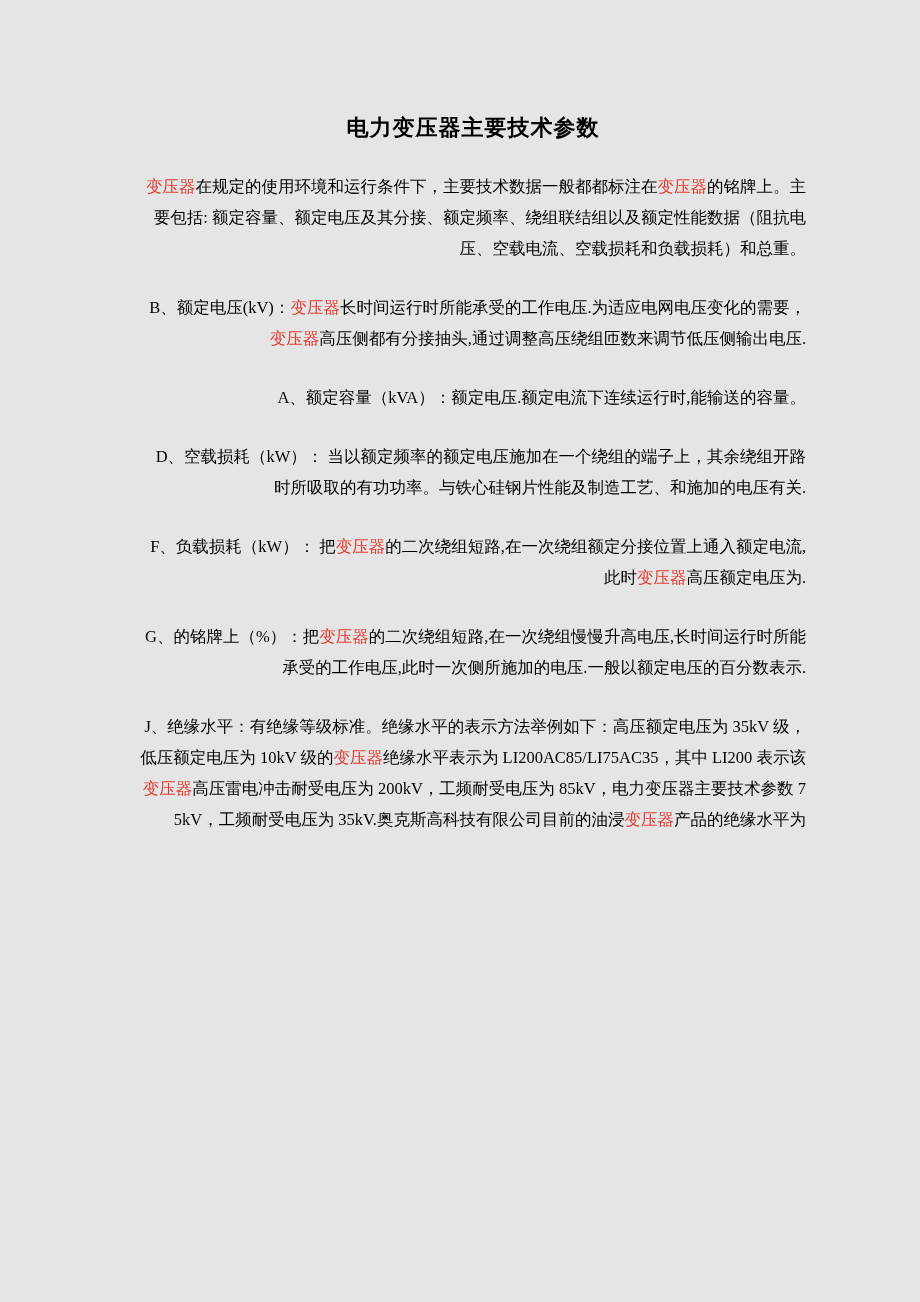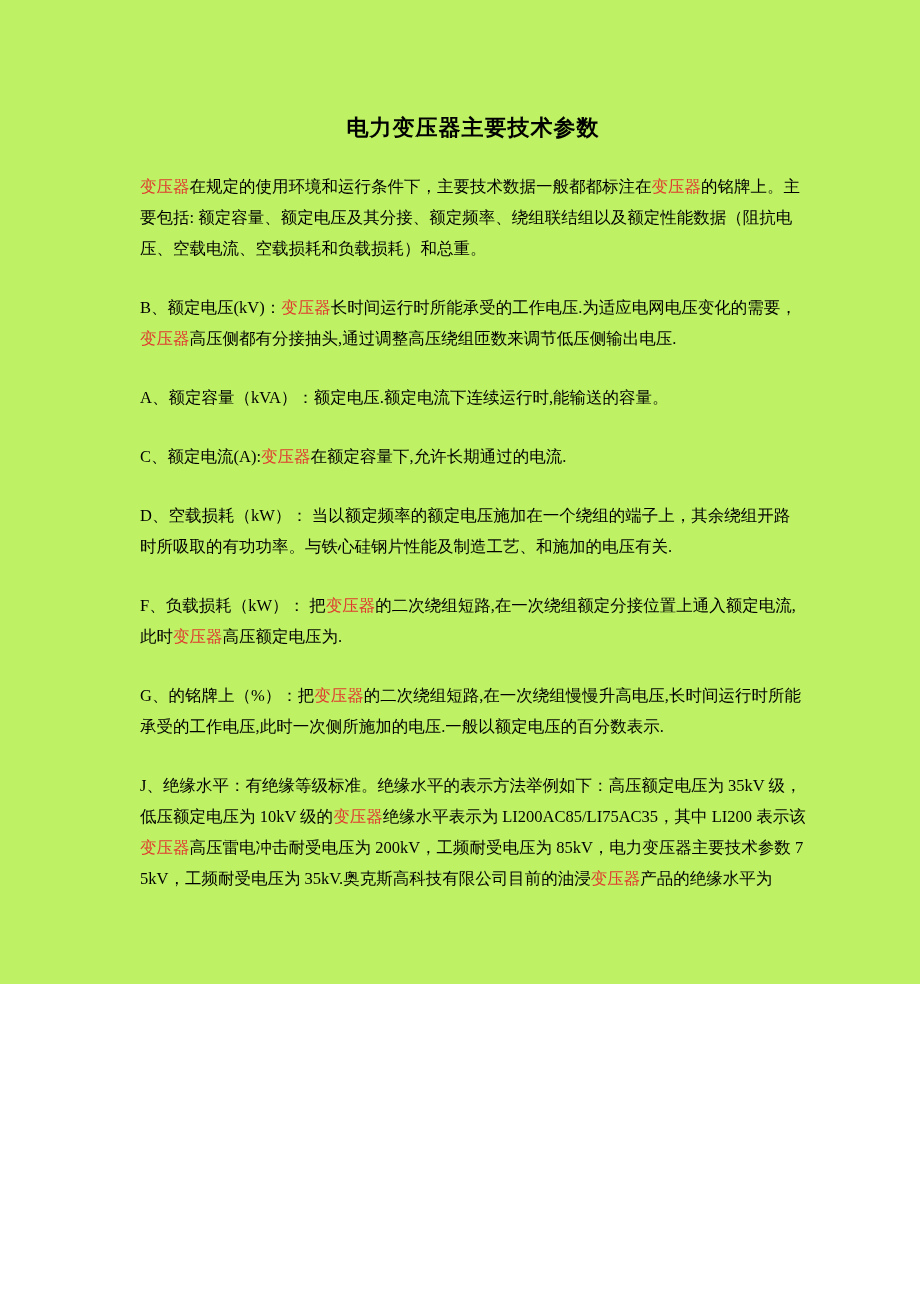--- a/index.html
+++ b/index.html
@@ -3,55 +3,54 @@
 <meta charset="utf-8">
 <style>
   html, body {
     margin: 0;
     padding: 0;
     background: #ffffff;
   }
   .page {
     position: relative;
     width: 920px;
-    height: 984px;
+    height: 1302px;
     box-sizing: border-box;
-    background: #bef264;
+    background: #e5e5e5;
     padding: 112px 114px 0 140px;
     overflow: hidden;
     font-family: "Liberation Serif", "DejaVu Serif", serif;
     color: #000000;
   }
   .doc-title {
     margin: 0 0 28px 0;
     text-align: center;
     font-size: 22px;
     font-weight: bold;
     line-height: 31px;
     letter-spacing: 1px;
   }
   .para {
     margin: 0 0 28px 0;
     font-size: 16.5px;
     line-height: 31px;
-    text-align: left;
+    text-align: right;
     word-break: break-all;
   }
   .hl {
     color: var(--hl, #e60000);
   }
 </style>
 </head>
 <body>
 
 <div class="page">
   <h1 class="doc-title">电力变压器主要技术参数</h1>
   <div id="doc-body">
       <p class="para"><span class="hl">变压器</span><span class="">在规定的使用环境和运行条件下，主要技术数据一般都都标注在</span><span class="hl">变压器</span><span class="">的铭牌上。主要包括: 额定容量、额定电压及其分接、额定频率、绕组联结组以及额定性能数据（阻抗电压、空载电流、空载损耗和负载损耗）和总重。</span></p>
       <p class="para"><span class="">B、额定电压(kV)：</span><span class="hl">变压器</span><span class="">长时间运行时所能承受的工作电压.为适应电网电压变化的需要，</span><span class="hl">变压器</span><span class="">高压侧都有分接抽头,通过调整高压绕组匝数来调节低压侧输出电压.</span></p>
       <p class="para"><span class="">A、额定容量（kVA）：额定电压.额定电流下连续运行时,能输送的容量。</span></p>
-      <p class="para"><span class="">C、额定电流(A):</span><span class="hl">变压器</span><span class="">在额定容量下,允许长期通过的电流.</span></p>
       <p class="para"><span class="">D、空载损耗（kW）： 当以额定频率的额定电压施加在一个绕组的端子上，其余绕组开路时所吸取的有功功率。与铁心硅钢片性能及制造工艺、和施加的电压有关.</span></p>
       <p class="para"><span class="">F、负载损耗（kW）： 把</span><span class="hl">变压器</span><span class="">的二次绕组短路,在一次绕组额定分接位置上通入额定电流,此时</span><span class="hl">变压器</span><span class="">高压额定电压为.</span></p>
       <p class="para"><span class="">G、的铭牌上（%）：把</span><span class="hl">变压器</span><span class="">的二次绕组短路,在一次绕组慢慢升高电压,长时间运行时所能承受的工作电压,此时一次侧所施加的电压.一般以额定电压的百分数表示.</span></p>
       <p class="para"><span class="">J、绝缘水平：有绝缘等级标准。绝缘水平的表示方法举例如下：高压额定电压为 35kV 级，低压额定电压为 10kV 级的</span><span class="hl">变压器</span><span class="">绝缘水平表示为 LI200AC85/LI75AC35，其中 LI200 表示该</span><span class="hl">变压器</span><span class="">高压雷电冲击耐受电压为 200kV，工频耐受电压为 85kV，电力变压器主要技术参数 75kV，工频耐受电压为 35kV.奥克斯高科技有限公司目前的油浸</span><span class="hl">变压器</span><span class="">产品的绝缘水平为</span></p>
     </div>
 </div>
 
 </body></html>

